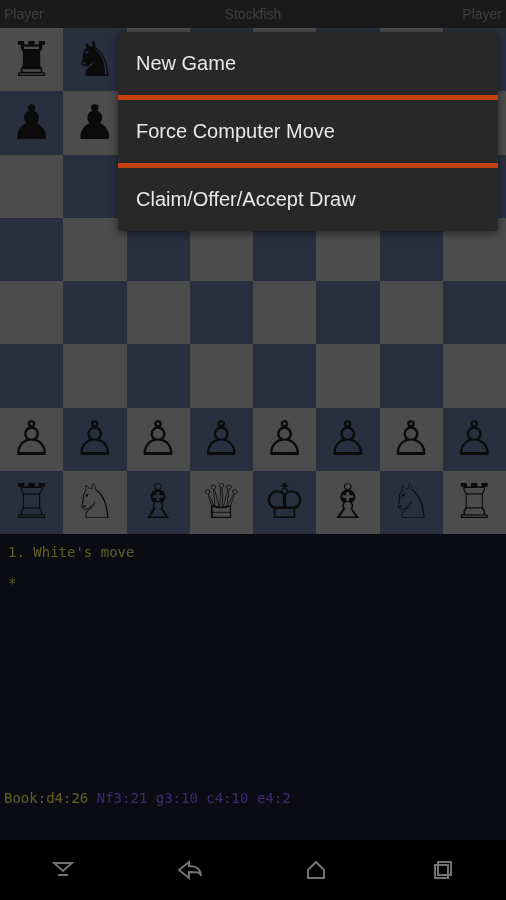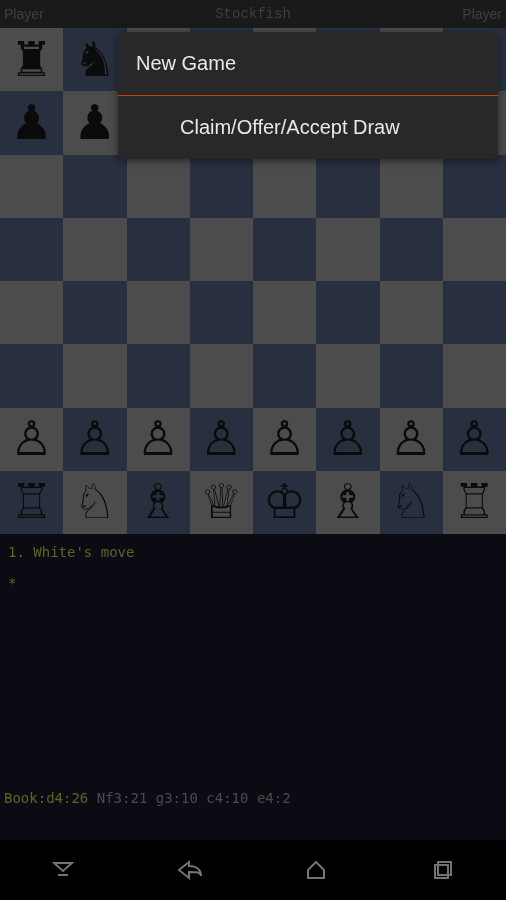--- a/index.html
+++ b/index.html
@@ -20,21 +20,20 @@
       align-items: center;
       justify-content: space-between;
       padding: 0 4px;
       color: #888;
       font-size: 14px;
     }
     .topbar-center {
       position: absolute;
       left: 50%;
       transform: translateX(-50%);
-      font-family: Liberation Mono, monospace;
     }
     
     
     .board {
       width: 506px;
       height: 506px;
       display: grid;
       grid-template-columns: repeat(8, 1fr);
       grid-template-rows: repeat(8, 1fr);
     }
@@ -71,21 +70,21 @@
     }
     .book-line {
       position: absolute;
       bottom: 6px;
       left: 4px;
       color: #d4d44a;
       font-family: monospace;
       font-size: 14px;
     }
     .book-rest {
-      color: #a3a3a3;
+      color: #8b5cf6;
       margin-top: 24px;
     }
     
     
     .navbar {
       position: absolute;
       bottom: 0;
       width: 100%;
       height: 60px;
       background: #000;
@@ -120,25 +119,24 @@
       width: 380px;
       background: #282828;
       border-radius: 2px;
       z-index: 20;
       box-shadow: 0 2px 8px rgba(0,0,0,0.5);
     }
     .menu-item {
       padding: 20px 18px;
       color: #e8e8e8;
       font-size: 20px;
-      border-bottom: 1px solid #c2410c;
+      border-bottom: 5px solid #c2410c;
     }
     .menu-item:last-child {
       border-bottom: none;
-      margin-left: 44px;
     }
     
     
     .piece-black { color: #1a1a1a; }
     .piece-white { color: #1a1a1a; }
   </style>
 </head>
 <body>
 
 <div class="topbar">
@@ -285,20 +283,21 @@
   <div class="move-asterisk">*</div>
   <div class="book-line">
     <span>Book:</span><span>d4:26</span><span class="book-rest"> Nf3:21 g3:10 c4:10 e4:2</span>
   </div>
 </div>
 
 <div class="dim-overlay"></div>
 
 <div class="menu">
   <div class="menu-item">New Game</div>
+  <div class="menu-item">Force Computer Move</div>
   <div class="menu-item">Claim/Offer/Accept Draw</div>
 </div>
 
 <div class="navbar">
   <div class="nav-btn">
     <svg width="22" height="18" viewBox="0 0 22 18">
       <path d="M2 2 L20 2 L11 10 Z" fill="none" stroke="#fff" stroke-width="2"></path>
       <line x1="6" y1="14" x2="16" y2="14" stroke="#fff" stroke-width="2"></line>
     </svg>
   </div>

